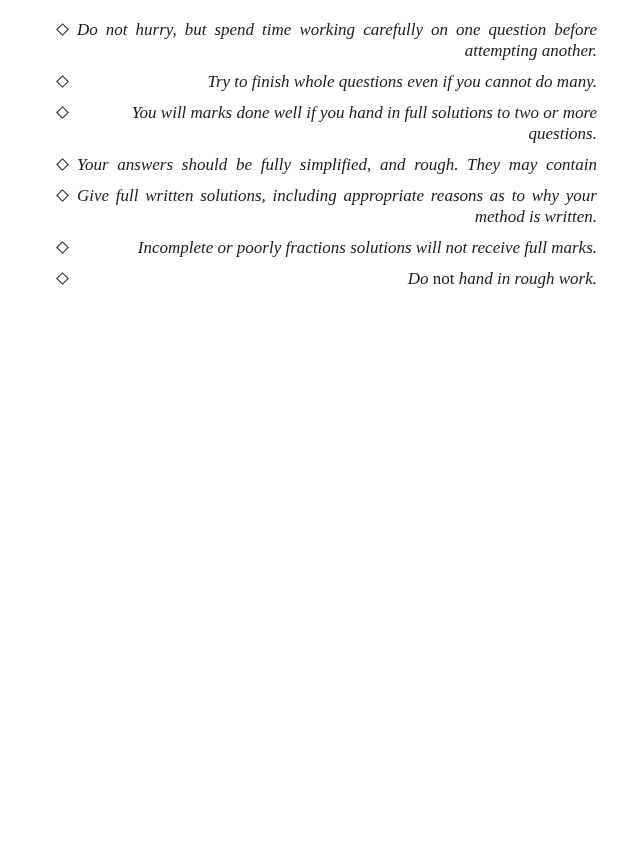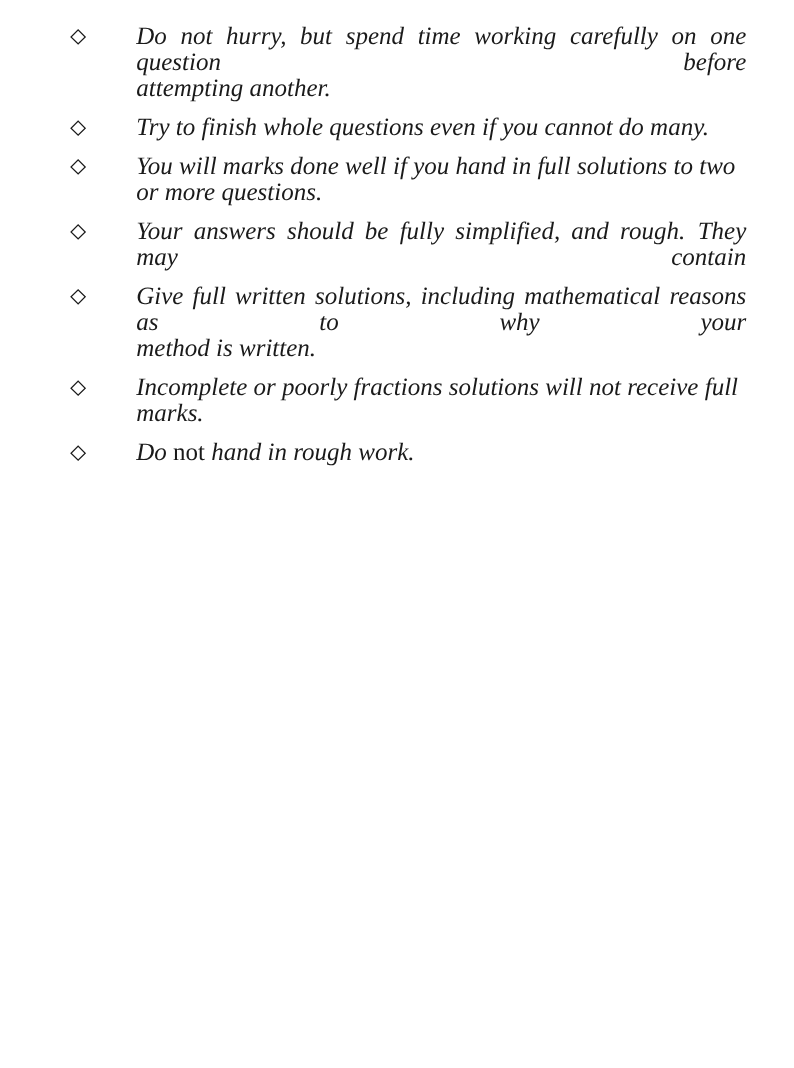--- a/index.html
+++ b/index.html
@@ -22,44 +22,43 @@
     background: #ffffff;
   }
   ul.instructions {
     list-style: none;
     margin: 0;
     padding: 0;
   }
   li.item {
     display: flex;
     margin: 0 0 10px 0;
-    font-size: 20px;
+    font-size: 17px;
     line-height: 21px;
-    gap: 32px;
   }
   .bullet-col {
     flex: 0 0 20px;
     width: 20px;
     position: relative;
   }
   .diamond {
     position: absolute;
     top: 6px;
     left: 1px;
     width: 7px;
     height: 7px;
     border: 1px solid #1a1a1a;
     background: transparent;
     transform: rotate(45deg);
   }
   .text-col {
     width: 520px;
   }
   .line {
-    text-align: left;
+    text-align: right;
   }
   .line.j {
     text-align: justify;
     text-align-last: justify;
   }
   .it { font-style: italic; }
   .rm { font-style: normal; }
 </style>
 </head>
 <body>
@@ -97,21 +96,21 @@
         </span>
         <div class="text-col">
           <div class="line j"><span class="it">Your answers should be fully simplified, and rough. They may contain</span></div>
         </div>
       </li>
       <li class="item">
         <span class="bullet-col">
           <span class="diamond"></span>
         </span>
         <div class="text-col">
-          <div class="line j"><span class="it">Give full written solutions, including mathematical reasons as to why your</span></div>
+          <div class="line j"><span class="it">Give full written solutions, including appropriate reasons as to why your</span></div>
           <div class="line"><span class="it">method is written.</span></div>
         </div>
       </li>
       <li class="item">
         <span class="bullet-col">
           <span class="diamond"></span>
         </span>
         <div class="text-col">
           <div class="line"><span class="it">Incomplete or poorly fractions solutions will not receive full marks.</span></div>
         </div>

